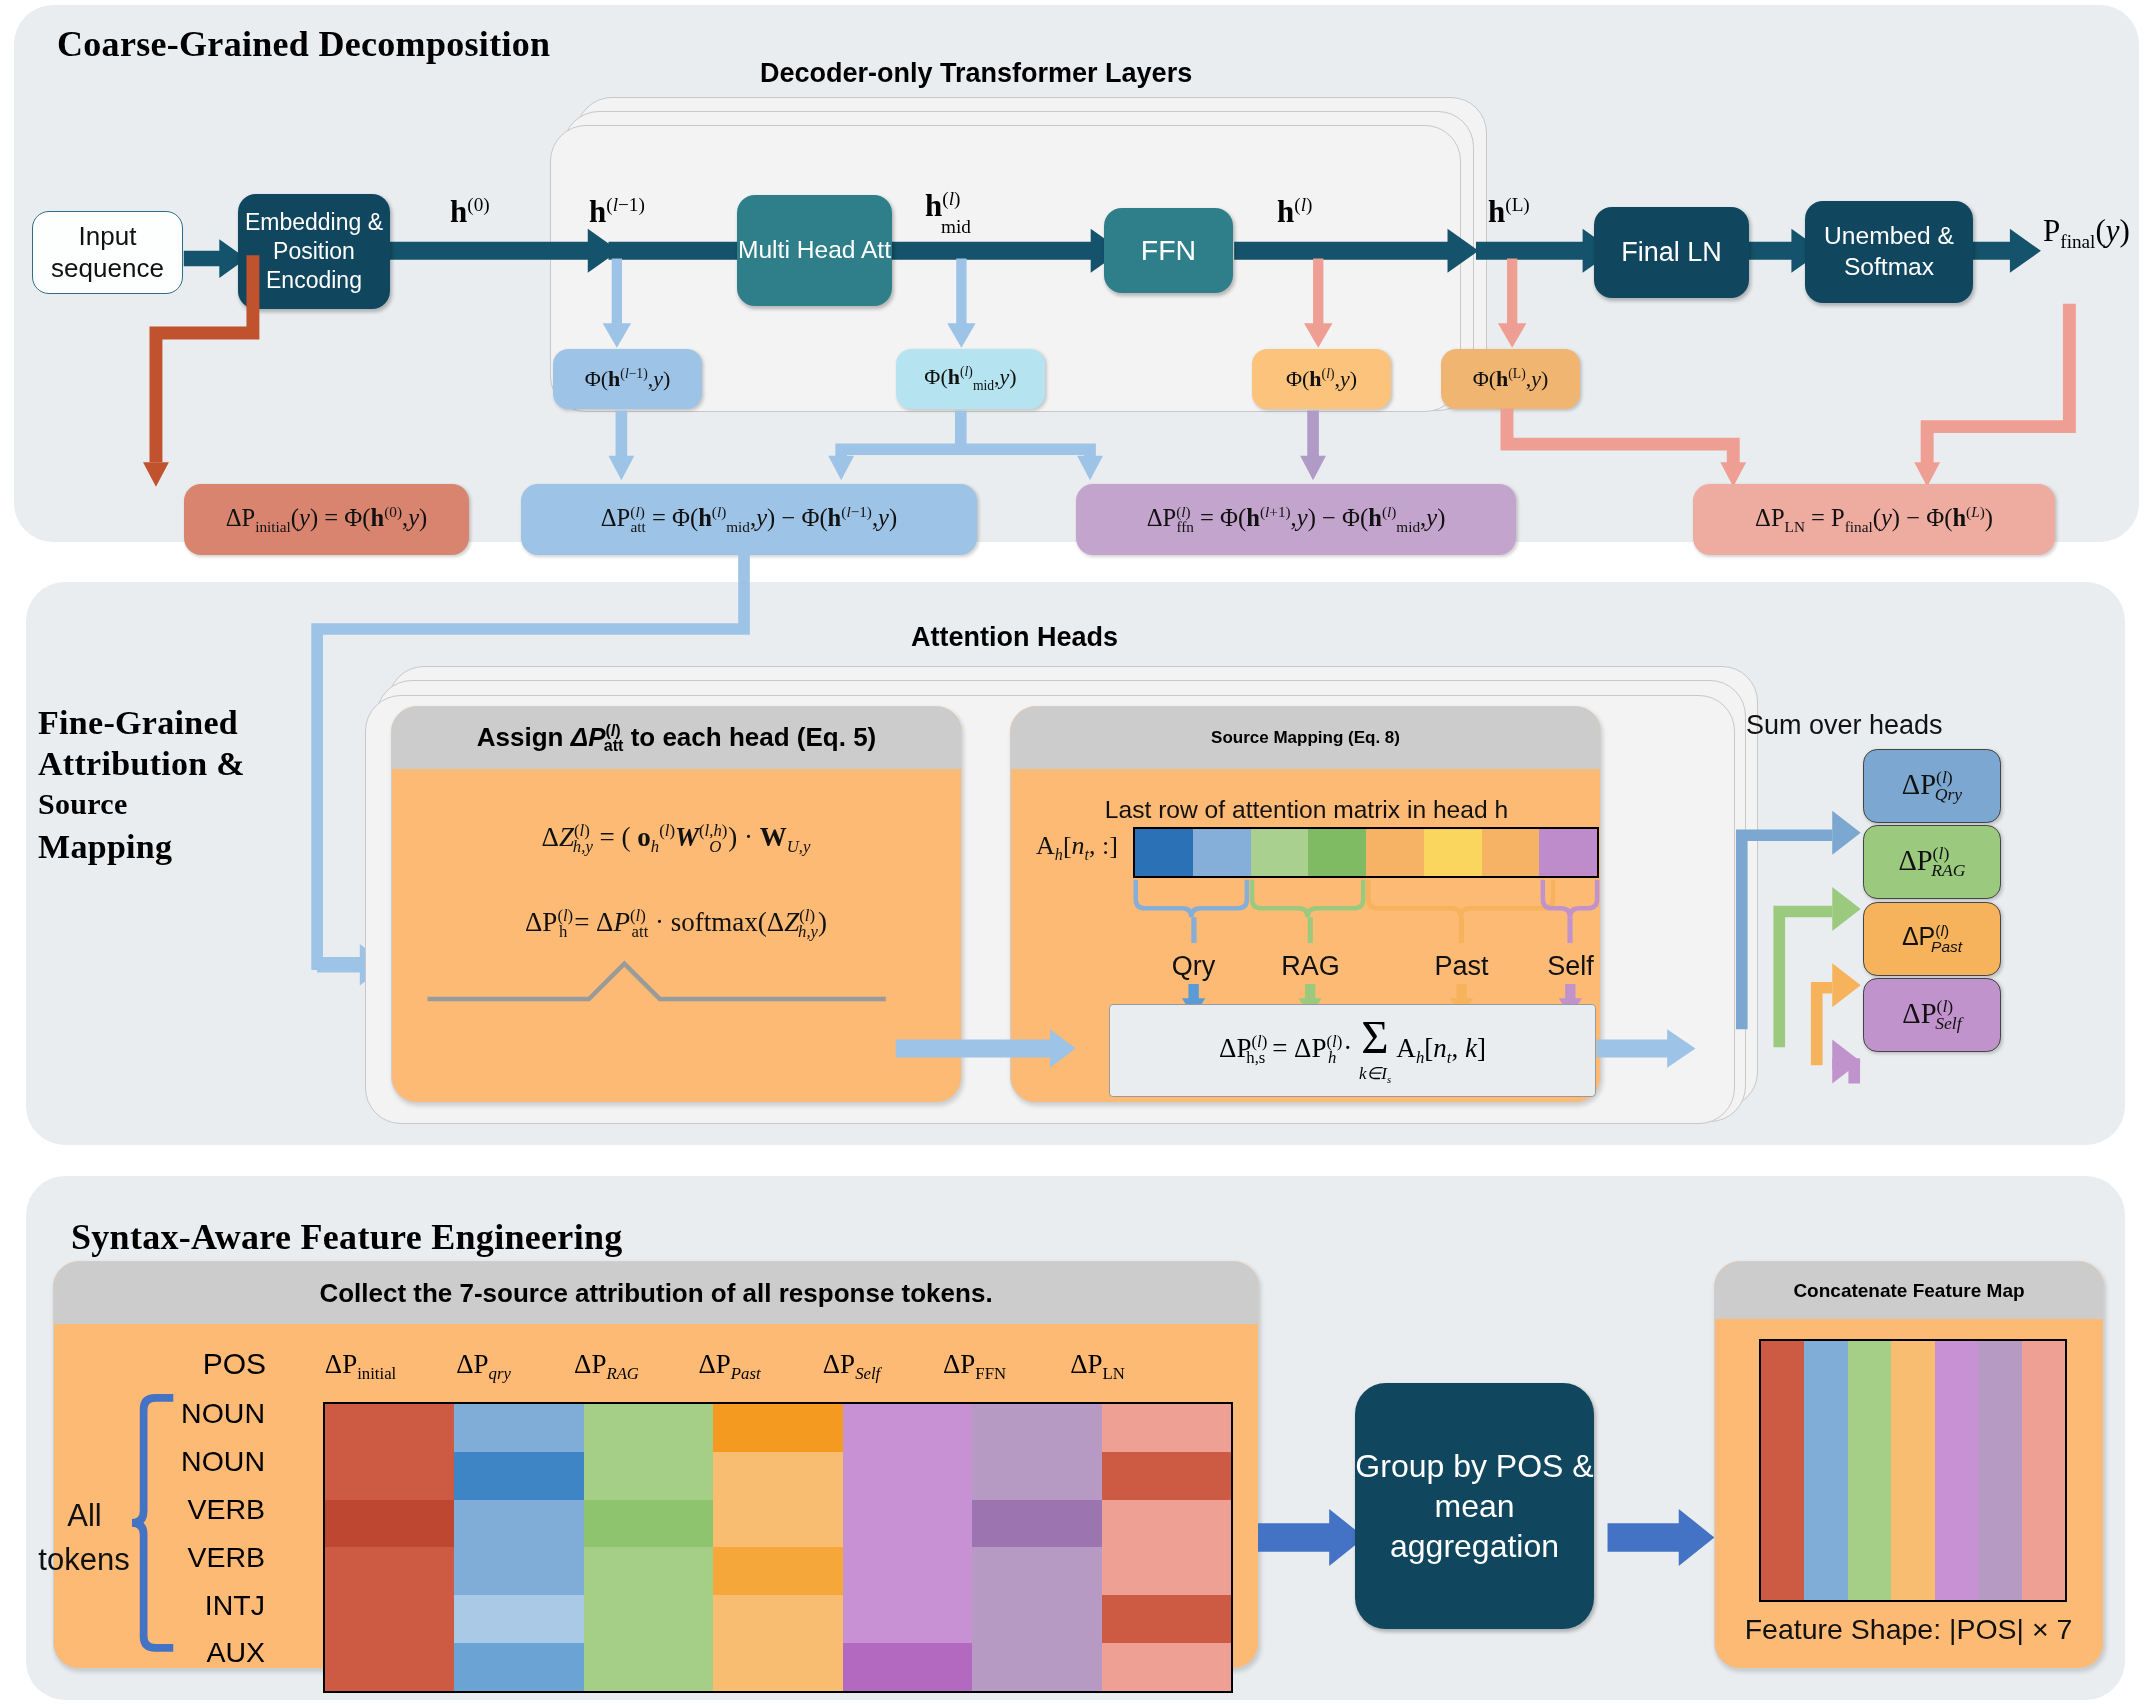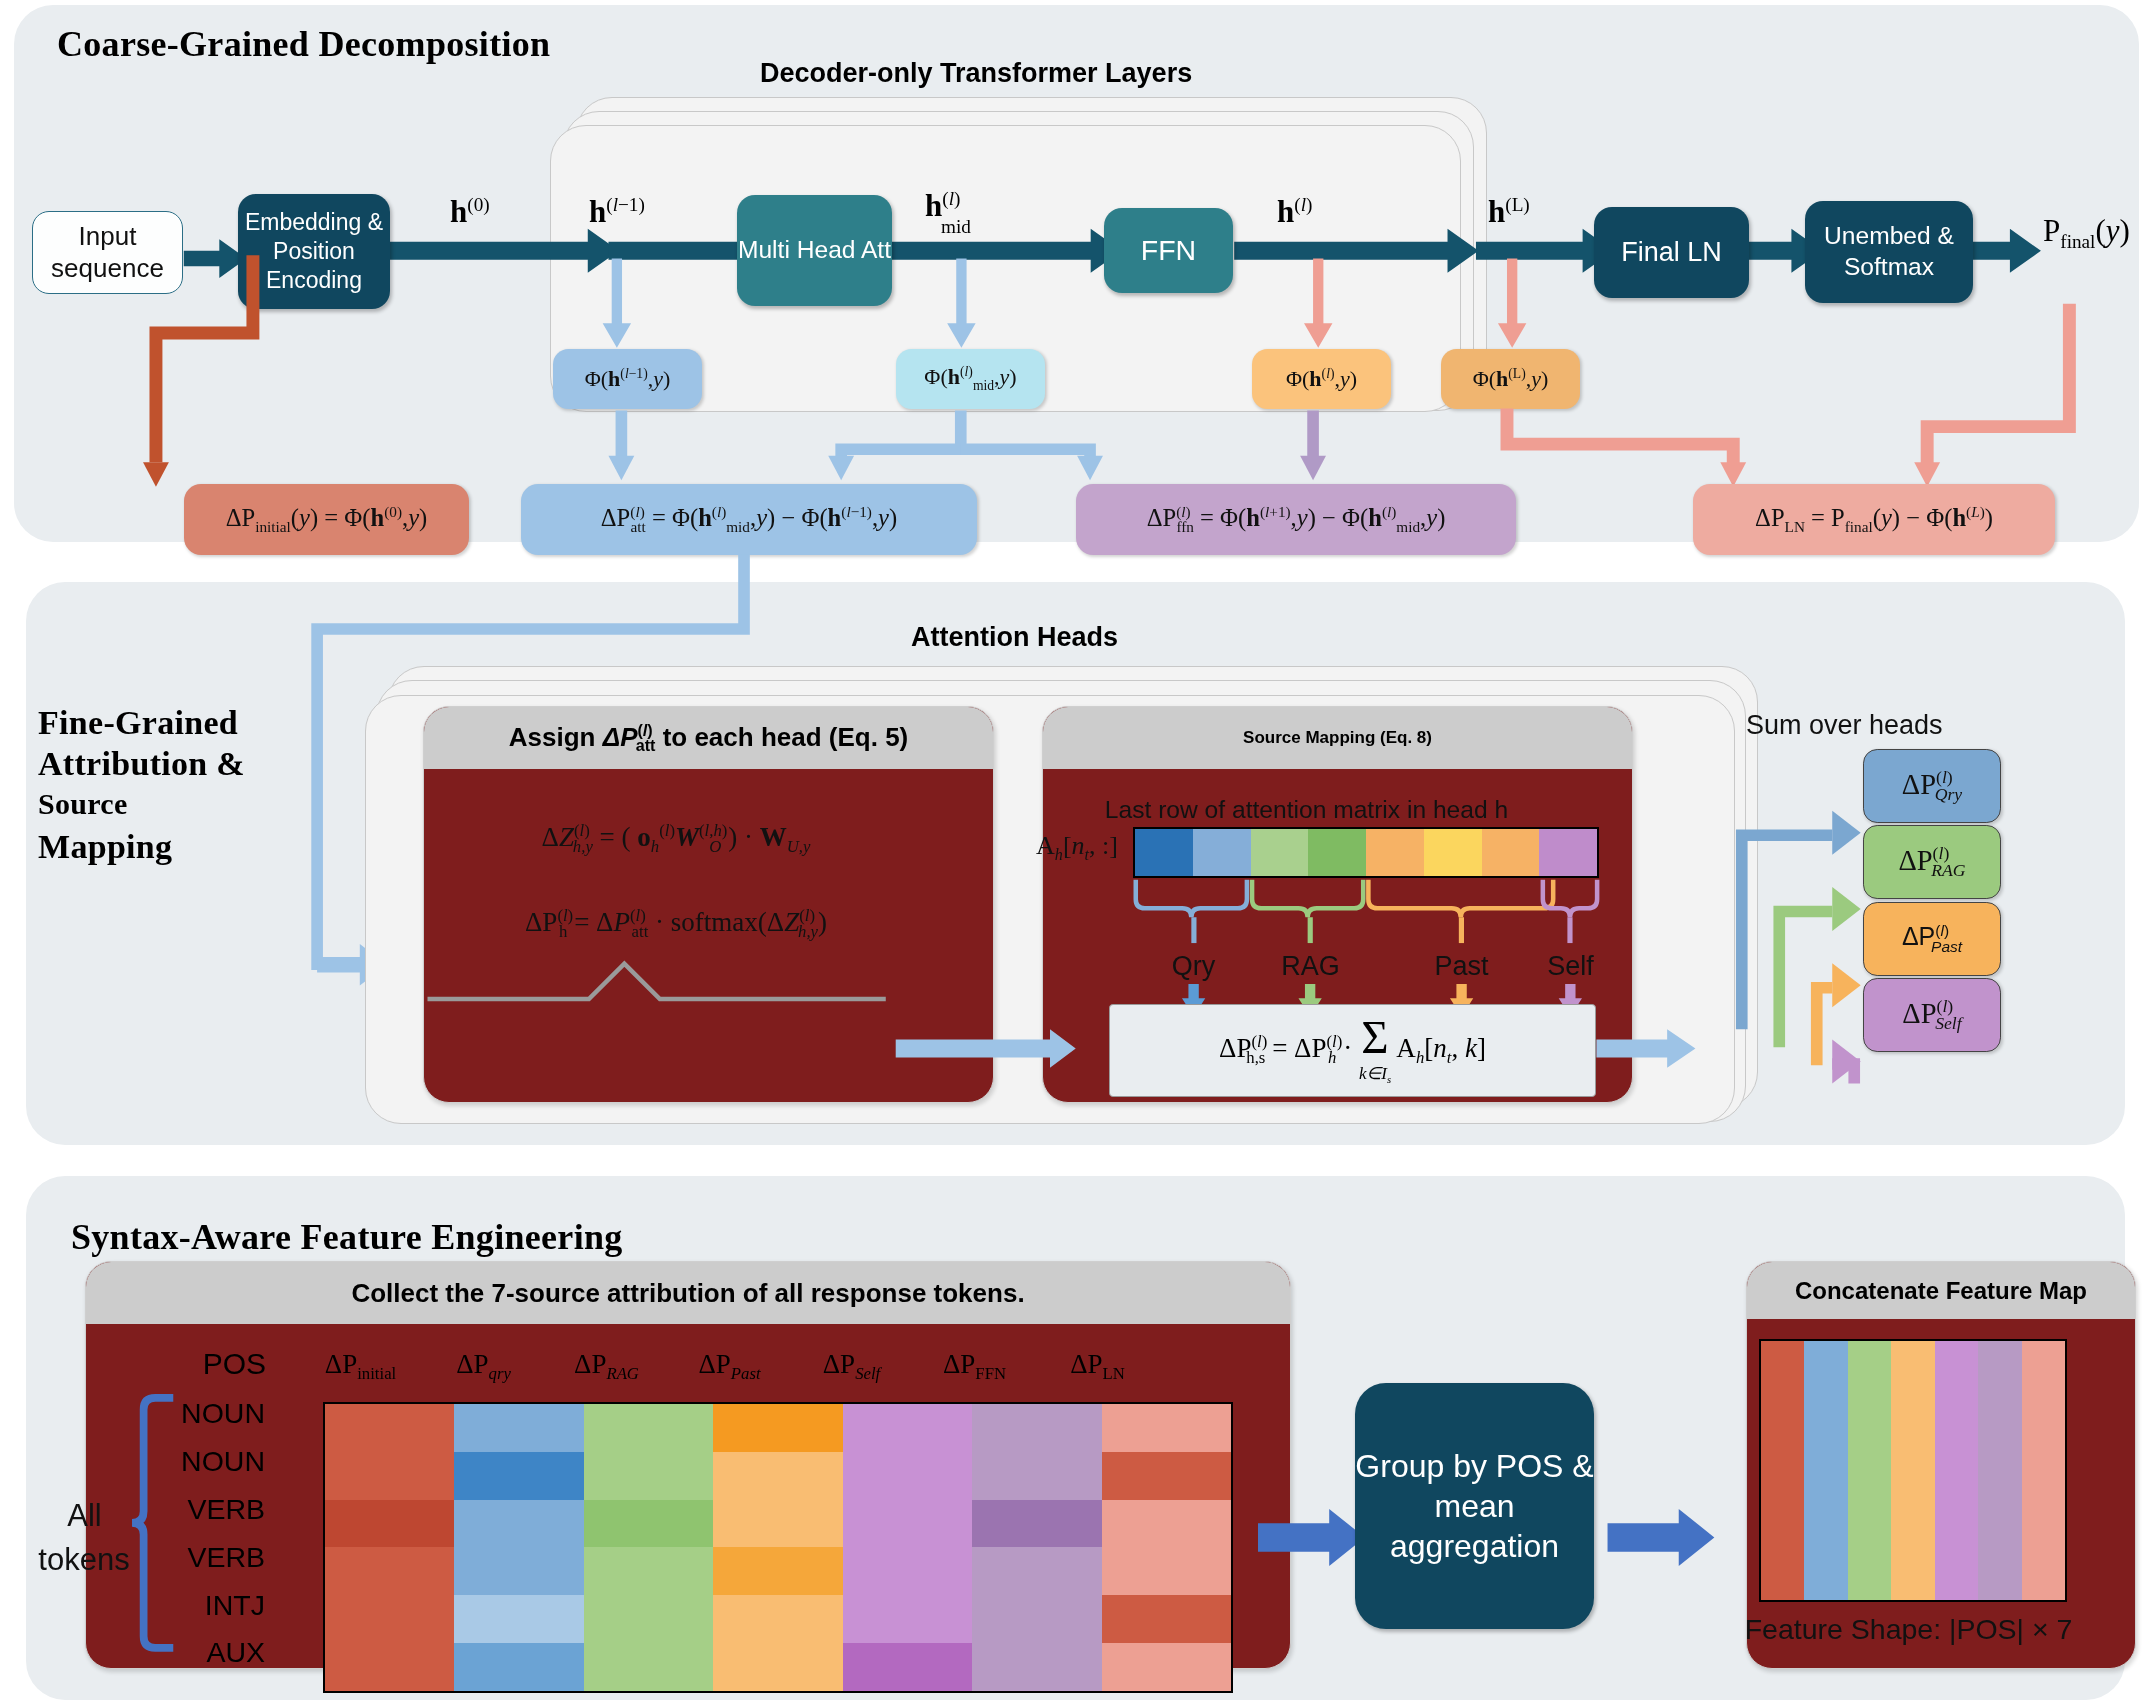--- a/index.html
+++ b/index.html
@@ -9,21 +9,21 @@
   .panel-title{position:absolute;font-family:"Liberation Serif",serif;font-weight:bold;color:#000;letter-spacing:0.3px;}
   .sect-title{position:absolute;font-weight:bold;color:#000;font-family:"Liberation Sans",sans-serif;}
   .stackcard{position:absolute;background:#f3f3f3;border:1.3px solid #c8c8c8;border-radius:36px;}
   .darkbox{position:absolute;background:#10475f;border-radius:18px;color:#fff;display:flex;align-items:center;justify-content:center;text-align:center;line-height:1.25;box-shadow:1.9px 2.6px 3.9px rgba(0,0,0,.25);}
   .tealbox{position:absolute;background:#2e7f8a;border-radius:18px;color:#fff;display:flex;align-items:center;justify-content:center;text-align:center;line-height:1.25;box-shadow:1.9px 2.6px 3.9px rgba(0,0,0,.25);}
   .whitebox{position:absolute;background:#fdfefe;border:1.9px solid #2b6e86;border-radius:17px;color:#111;display:flex;align-items:center;justify-content:center;text-align:center;line-height:1.2;}
   .phi{position:absolute;border-radius:15.5px;display:flex;align-items:center;justify-content:center;text-align:center;color:#111;box-shadow:1.3px 1.9px 3.2px rgba(0,0,0,.18);}
   .eqbox{position:absolute;border-radius:17px;display:flex;align-items:center;justify-content:center;text-align:center;color:#111;box-shadow:1.3px 1.9px 3.2px rgba(0,0,0,.18);}
   .hlabel{position:absolute;color:#000;font-family:"Liberation Serif",serif;}
   .arrow{position:absolute;}
-  .subcard{position:absolute;background:#7f1d1d;border:1.3px solid #cfcfcf;border-radius:26px;box-shadow:1.9px 2.6px 4.5px rgba(0,0,0,.15);overflow:hidden;margin-left:32px;}
+  .subcard{position:absolute;background:#fdba74;border:1.3px solid #cfcfcf;border-radius:26px;box-shadow:1.9px 2.6px 4.5px rgba(0,0,0,.15);overflow:hidden;}
   .subhead{position:absolute;left:0;top:0;width:100%;background:#cccccc;display:flex;align-items:center;justify-content:center;font-weight:bold;color:#000;}
   .formula{position:absolute;text-align:center;color:#111;font-family:"Liberation Serif",serif;}
   .valbox{position:absolute;border:1.9px solid #9a9a9a;border-radius:18px;display:flex;align-items:center;justify-content:center;gap:14.2px;background:#e9edf0;}
   .chk{width:28.5px;height:31px;border:3.2px solid #000;position:relative;display:inline-block;}
   .chk:after{content:"";position:absolute;left:5.2px;top:2.6px;width:9px;height:18px;border:solid #000;border-width:0 3.9px 3.9px 0;transform:rotate(42deg);}
   .attnrow{position:absolute;border:2.6px solid #000;display:flex;}
   .attnrow div{height:100%;}
   .srcbadge{position:absolute;border:1.3px solid #444;border-radius:14.2px;display:flex;align-items:center;justify-content:center;color:#111;box-shadow:1.3px 1.9px 3.2px rgba(0,0,0,.18);}
   .hm{position:absolute;border:2.6px solid #000;display:flex;}
   .hmcol{height:100%;display:flex;flex-direction:column;}
@@ -377,21 +377,21 @@
   <svg class="arrow" style="left:1258px;top:1501px;width:479px;height:78px;" viewBox="0 0 740 120">
     <path d="M0,34 h110 v-22 l55,44 -55,44 v-22 h-110 z" fill="#4472c4"></path>
     <path d="M540,34 h110 v-22 l55,44 -55,44 v-22 h-110 z" fill="#4472c4"></path>
   </svg>
 
   <div class="darkbox" style="left:1355px;top:1383px;width:239px;height:246px;font-size:32px;border-radius:31px;">
     <span>Group by POS &amp; mean aggregation</span>
   </div>
 
   <div class="subcard" style="left:1714px;top:1261px;width:388px;height:406px;">
-    <div class="subhead" style="height:57px;font-size:24px;">Concatenate Feature Map</div>
+    <div class="subhead" style="height:57px;font-size:19px;">Concatenate Feature Map</div>
   </div>
 
   <div class="fmap" style="left:1759px;top:1339px;width:304px;height:259px;">
       <div style="width: 14.2857%; background: rgb(205, 91, 67);"></div>
       <div style="width: 14.2857%; background: rgb(127, 173, 216);"></div>
       <div style="width: 14.2857%; background: rgb(165, 207, 135);"></div>
       <div style="width: 14.2857%; background: rgb(249, 189, 114);"></div>
       <div style="width: 14.2857%; background: rgb(200, 145, 212);"></div>
       <div style="width: 14.2857%; background: rgb(183, 154, 196);"></div>
       <div style="width: 14.2857%; background: rgb(237, 160, 147);"></div>

